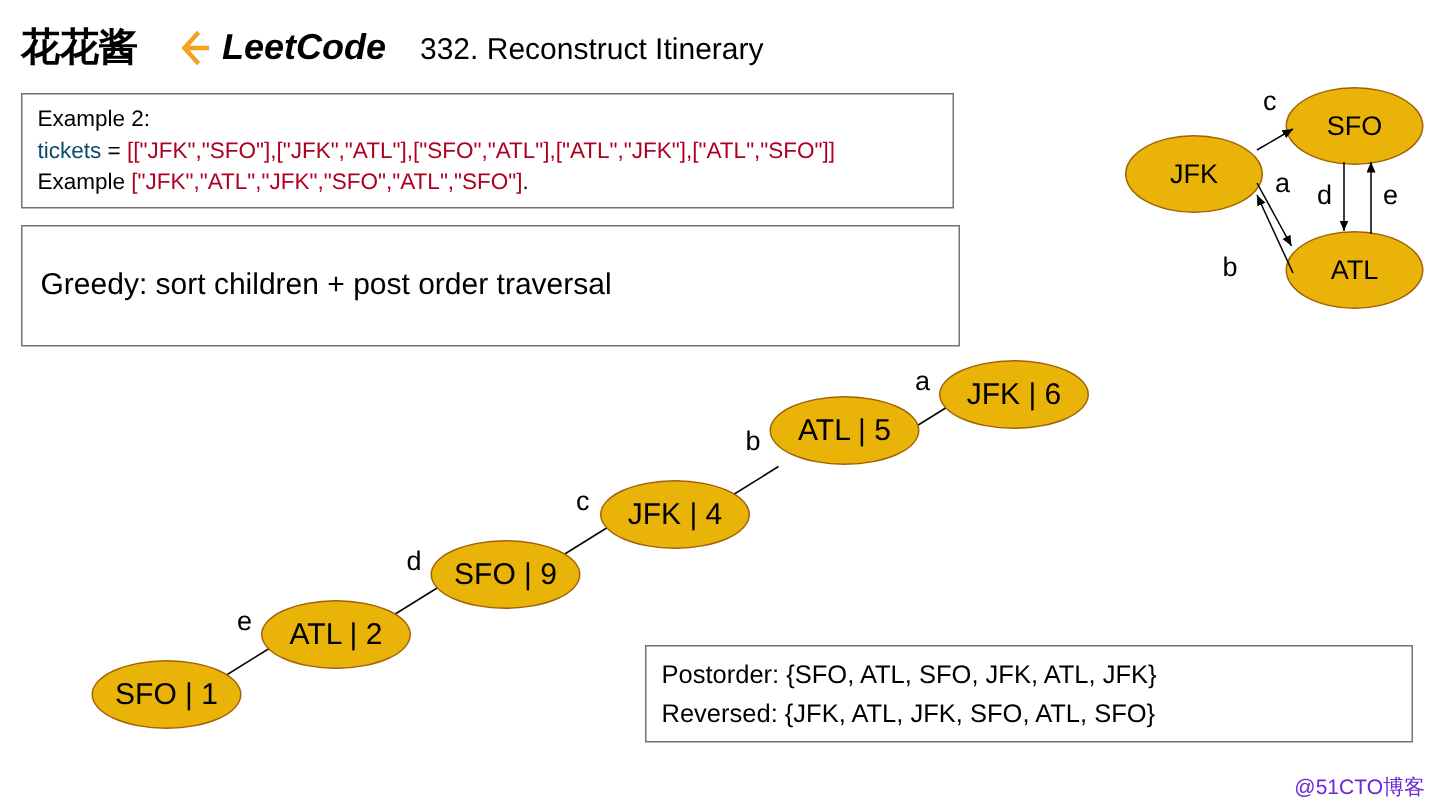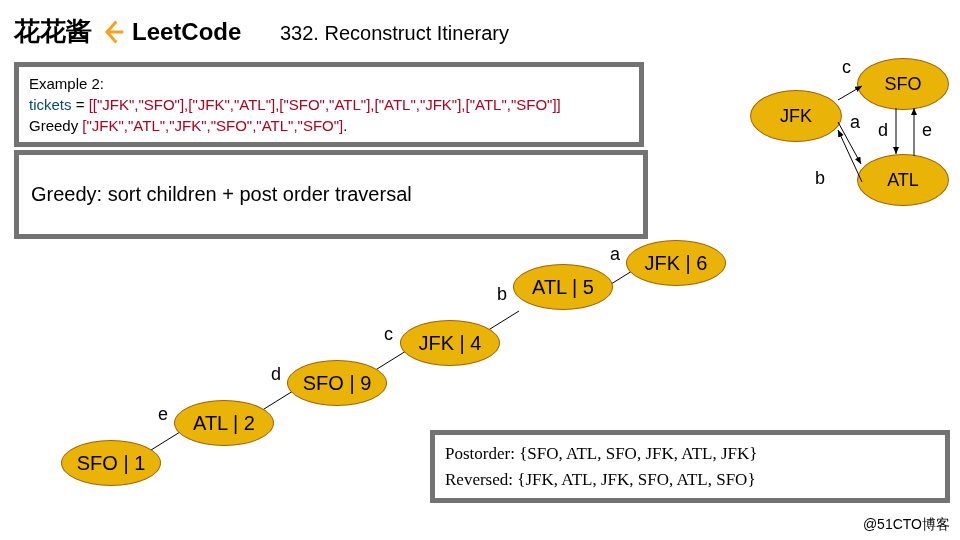--- a/index.html
+++ b/index.html
@@ -1,32 +1,32 @@
 <!DOCTYPE html>
 <html><head>
 <meta charset="utf-8">
 <style>
   html,body{margin:0;padding:0;width:960px;height:540px;background:#fff;font-family:Arial,Helvetica,sans-serif;color:#000;overflow:hidden}
-  .header{position:absolute;left:14px;top:14px;display:flex;align-items:center;gap:8px}
+  .header{position:absolute;left:14px;top:14px;display:flex;align-items:center;gap:24px}
   .cn{font-size:26px;font-weight:700}
   .logo{display:flex;align-items:center;gap:4px}
   .logo svg{width:28px;height:28px}
-  .lc{font-size:24px;font-weight:600}
+  .lc{font-size:24px;font-style:italic;font-weight:600}
   .title{position:absolute;left:280px;top:22px;font-size:20px}
-  .box{position:absolute;border:5px solid #737373;padding:6px 10px;background:#fff}
+  .box{position:absolute;border:1px solid #737373;padding:6px 10px;background:#fff}
   #ex{left:14px;top:62px;width:600px;font-size:15px;line-height:1.4}
   #ex .kw{color:#0c4a6e}
   #ex .arr{color:#b00020}
   #gr{left:14px;top:150px;width:600px;font-size:20px;padding:28px 12px}
-  #po{left:430px;top:430px;width:490px;font-family:Liberation Serif, serif;font-size:17px;line-height:1.5}
+  #po{left:430px;top:430px;width:490px;font-family:Liberation Sans, sans-serif;font-size:17px;line-height:1.5}
   .ell{position:absolute;border:1px solid #a16207;border-radius:50%;background:#eab308;display:flex;align-items:center;justify-content:center;font-size:18px}
   .big{width:90px;height:50px}
   .lbl{position:absolute;font-size:18px}
   .chain .ell{width:98px;height:44px;font-size:20px}
-  .watermark{position:absolute;right:10px;bottom:6px;color:#000000;font-size:14px}
+  .watermark{position:absolute;right:10px;bottom:6px;color:#6d28d9;font-size:14px}
   svg.arrows{position:absolute;left:0;top:0;pointer-events:none}
 </style>
 </head>
 <body>
 
 <div class="header">
   <span class="cn">花花酱</span>
   <span class="logo">
     <svg viewBox="0 0 24 24">
         <path fill="none" stroke="#f89f1b" stroke-width="2.5" d="M14 3 L6 12 L14 21 M8 12 h12"></path>
@@ -35,21 +35,21 @@
   </span>
 </div>
 <div class="title">332. Reconstruct Itinerary</div>
 
 <div id="ex" class="box">
   <div>Example 2:</div>
   <div>
     <span class="kw">tickets</span><span> = </span><span class="arr">[["JFK","SFO"],["JFK","ATL"],["SFO","ATL"],["ATL","JFK"],["ATL","SFO"]]</span>
   </div>
   <div>
-    <span>Greedy </span><span class="arr">["JFK","ATL","JFK","SFO","ATL","SFO"]</span><span>.</span>
+    <span>Example </span><span class="arr">["JFK","ATL","JFK","SFO","ATL","SFO"]</span><span>.</span>
   </div>
 </div>
 
 <div id="gr" class="box">Greedy: sort children + post order traversal</div>
 
 <div class="ell big" style="left:750px;top:90px">JFK</div>
 <div class="ell big" style="left:857px;top:58px">SFO</div>
 <div class="ell big" style="left:857px;top:154px">ATL</div>
 
 <svg class="arrows" width="960" height="540">

